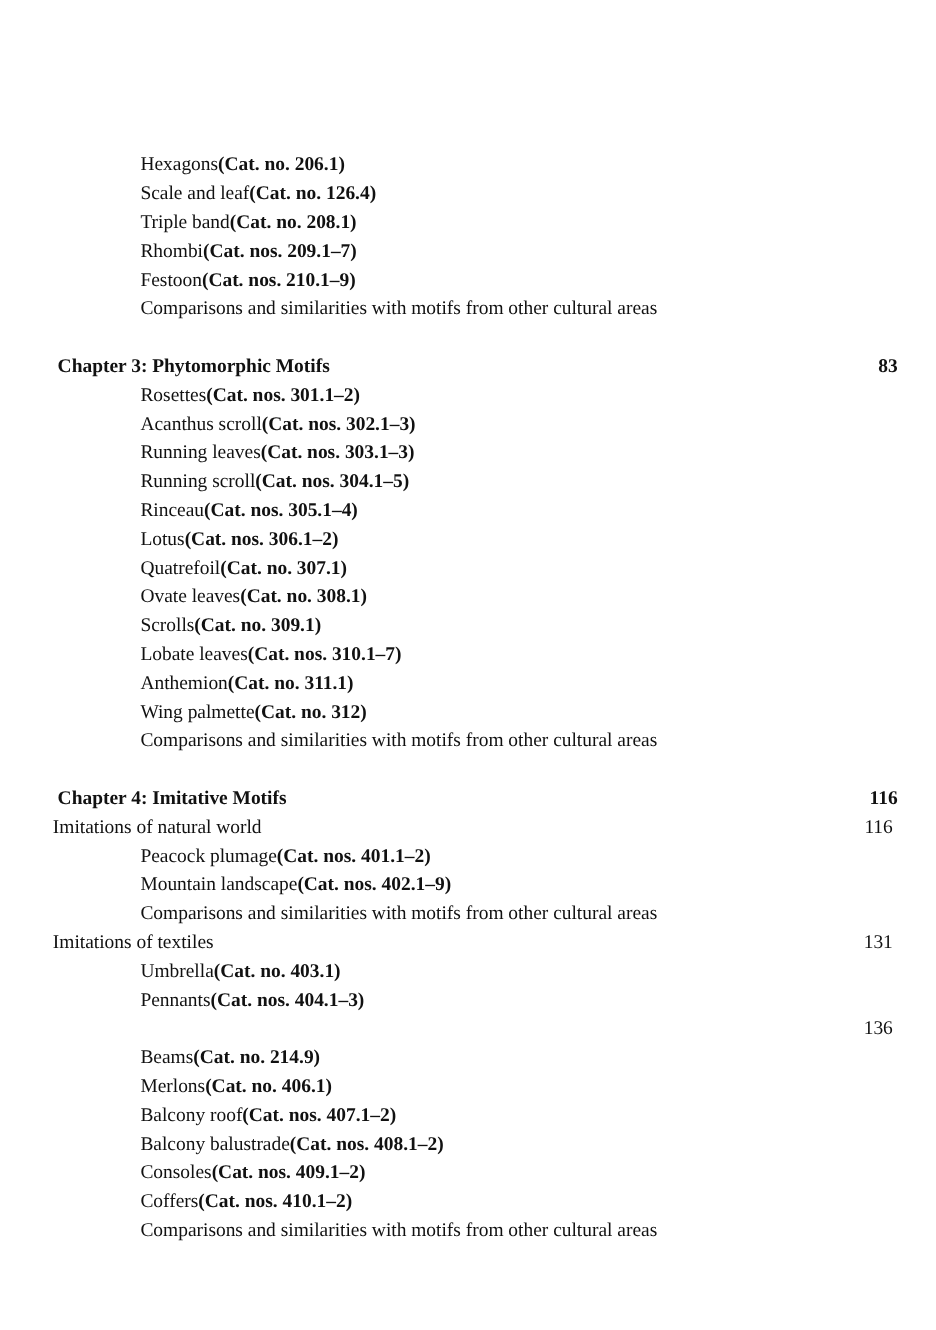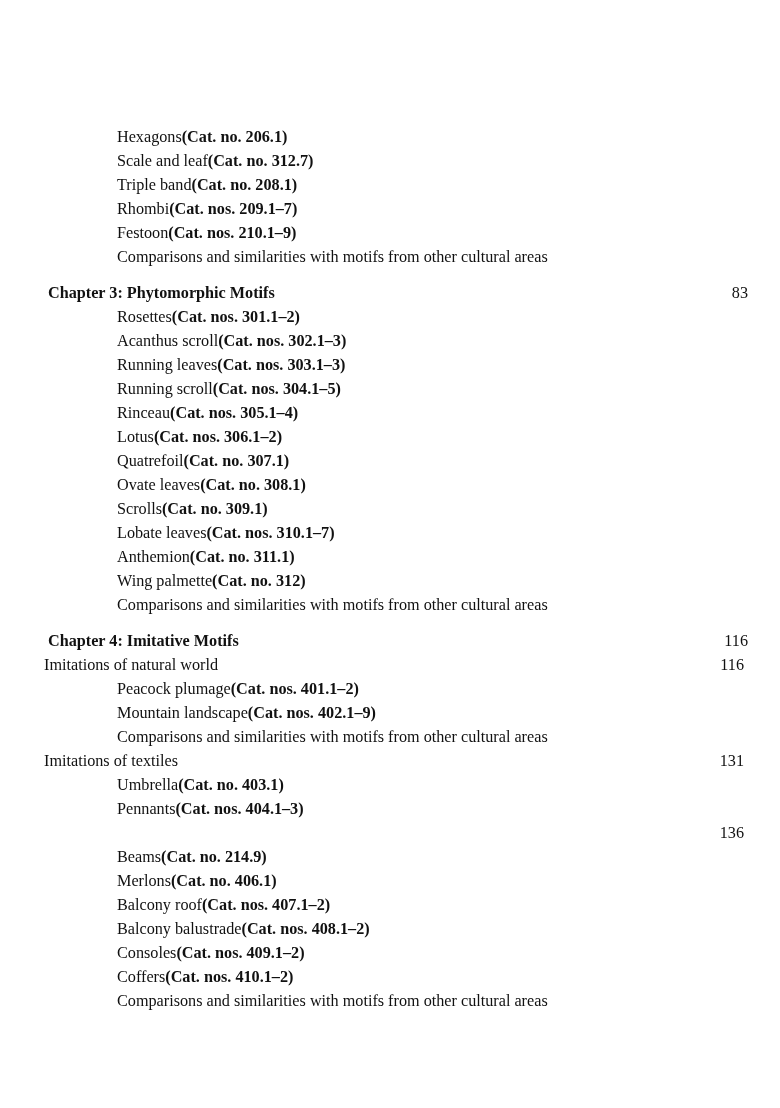--- a/index.html
+++ b/index.html
@@ -46,43 +46,43 @@
   }
   .toc-entry .page-no {
     flex: 0 0 auto;
     width: 46px;
     text-align: right;
     font-size: 16.2px;
   }
 
   
   .lvl-chapter { padding-left: 48px; font-weight: bold; }
-  .lvl-chapter .page-no { font-weight: normal; }
+  .lvl-chapter .page-no { font-weight: bold; }
   .lvl-sub     { padding-left: 44px; }
   .lvl-item    { padding-left: 117px; }
 
   
-  .gap-before { margin-top: 12px; }
+  .gap-before { margin-top: 24px; }
 
   .cat { font-weight: bold; }
 </style>
 </head>
 <body>
 
 <div class="page">
   <div class="toc" id="toc-list">
       <div class="toc-entry lvl-item">
         <span class="title">Hexagons </span>
         <span class="cat">(Cat. no. 206.1)</span>
         <span class="filler"></span>
         <span class="page-no">57</span>
       </div>
       <div class="toc-entry lvl-item">
         <span class="title">Scale and leaf </span>
-        <span class="cat">(Cat. no. 312.7)</span>
+        <span class="cat">(Cat. no. 126.4)</span>
         <span class="filler"></span>
         <span class="page-no">57</span>
       </div>
       <div class="toc-entry lvl-item">
         <span class="title">Triple band </span>
         <span class="cat">(Cat. no. 208.1)</span>
         <span class="filler"></span>
         <span class="page-no">58</span>
       </div>
       <div class="toc-entry lvl-item">

